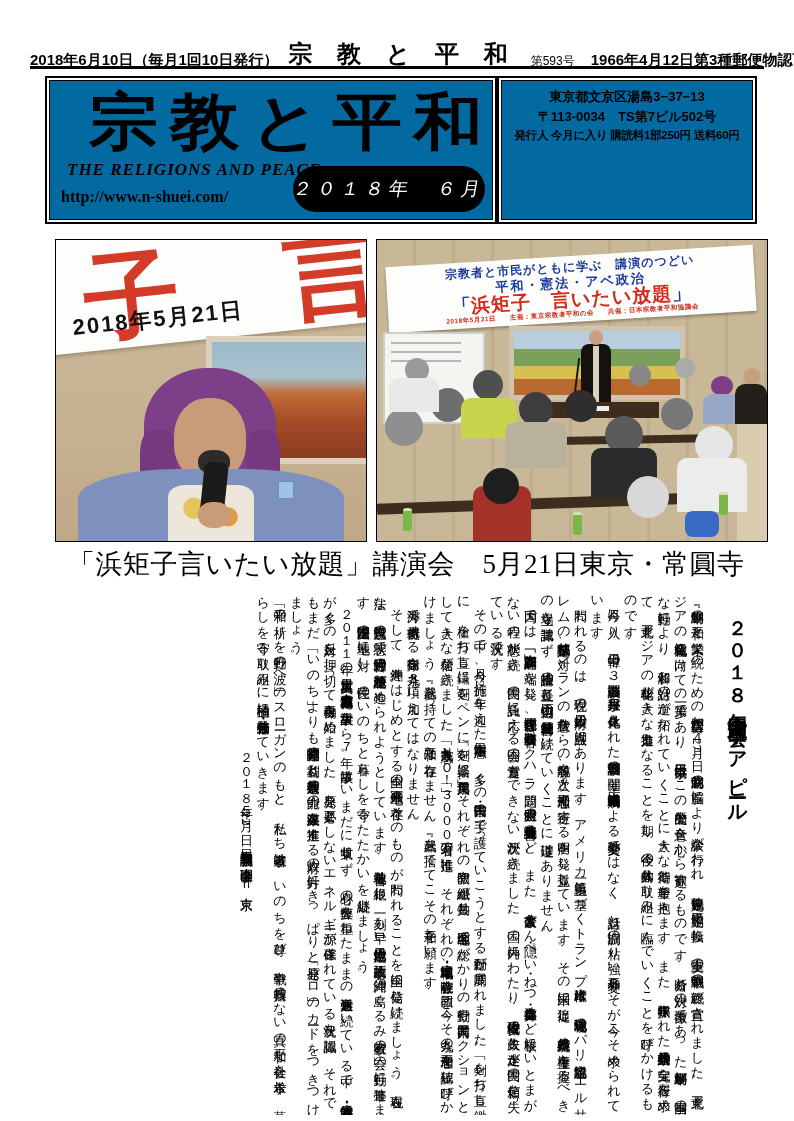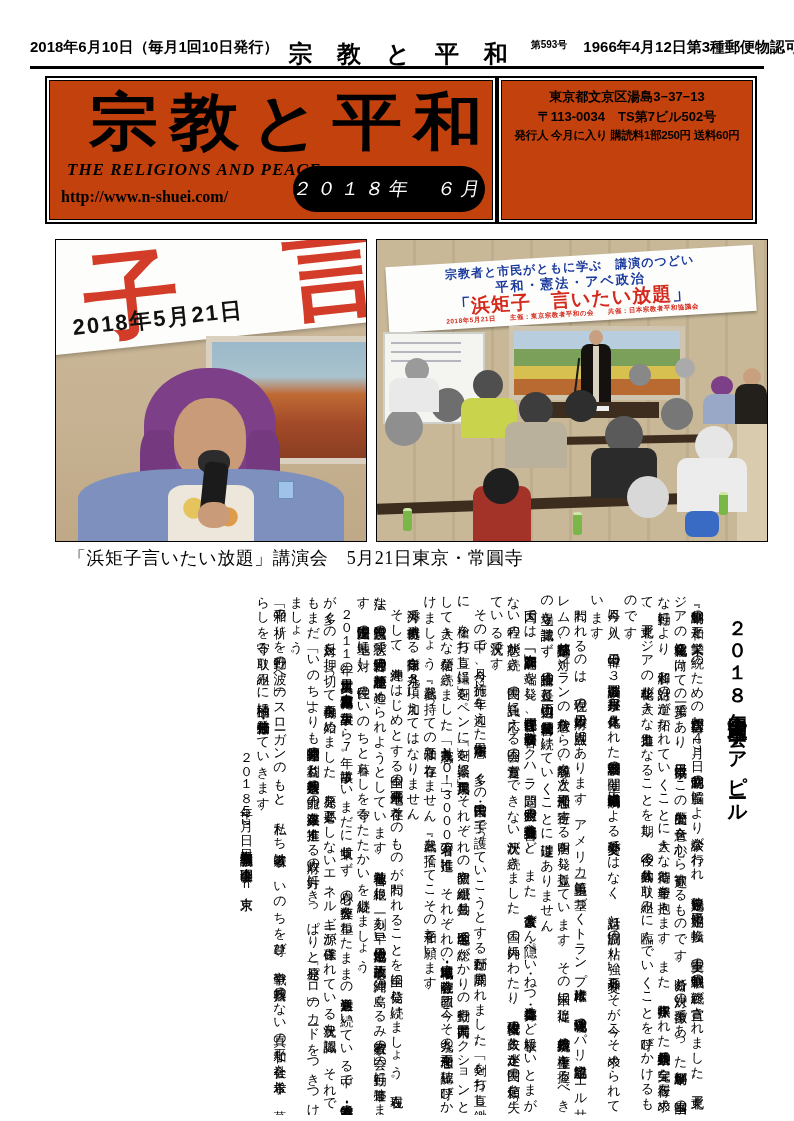--- a/index.html
+++ b/index.html
@@ -1,29 +1,29 @@
 <!DOCTYPE html>
 <html lang="ja"><head>
 <meta charset="utf-8">
 <style>
   html,body{margin:0;padding:0;}
   body{
     width:794px;height:1121px;position:relative;background:#ffffff;
     font-family:"Liberation Sans",sans-serif;color:#000;overflow:hidden;
   }
   
-  .top-header{position:absolute;top:38px;left:30px;width:734px;display:flex;align-items:flex-start;white-space:nowrap;}
+  .top-header{position:absolute;top:38px;left:30px;width:734px;display:flex;align-items:flex-end;white-space:nowrap;}
   .top-header .h-left{font-size:15px;font-weight:bold;}
   .top-header .h-title{font-size:24px;font-weight:bold;letter-spacing:9px;margin-left:10px;}
-  .top-header .h-issue{font-size:10px;font-weight:bold;margin-left:14px;}
+  .top-header .h-issue{font-size:12px;font-weight:normal;margin-left:14px;}
   .top-header .h-approval{font-size:15px;font-weight:bold;margin-left:16px;}
   .header-rule{position:absolute;top:66px;left:30px;width:734px;height:3px;background:#000;}
   
   .masthead{position:absolute;top:76px;left:45px;display:flex;}
-  .mast-box{border:2px solid #000;box-shadow:inset 0 0 0 2px #fff,inset 0 0 0 3px #000;background:#c2410c;position:relative;box-sizing:border-box;}
+  .mast-box{border:2px solid #000;box-shadow:inset 0 0 0 2px #fff,inset 0 0 0 3px #000;background:#0369a1;position:relative;box-sizing:border-box;}
   .mast-left{width:452px;height:148px;}
   .mast-right{width:260px;height:148px;text-align:center;padding-top:8px;}
   .calli{position:absolute;top:2px;left:42px;font-family:"Liberation Serif",serif;font-weight:900;font-size:62px;letter-spacing:10px;transform:scaleX(1.12);transform-origin:left top;white-space:nowrap;}
   .en-sub{position:absolute;top:82px;left:20px;font-family:"Liberation Serif",serif;font-style:italic;font-weight:bold;font-size:17px;letter-spacing:1px;}
   .mast-url{position:absolute;top:110px;left:14px;font-family:"Liberation Serif",serif;font-weight:bold;font-size:16px;}
   .issue-badge{position:absolute;right:10px;bottom:10px;width:192px;height:46px;background:#000;border-radius:23px;color:#fff;display:flex;align-items:center;justify-content:center;}
   .issue-badge span{font-family:"Liberation Serif",serif;font-size:19px;letter-spacing:5px;transform:skewX(-10deg);white-space:nowrap;}
   .pub-label{font-size:15px;font-weight:bold;letter-spacing:2px;}
   .pub-name{font-size:20px;font-weight:bold;letter-spacing:1px;margin-top:1px;}
   .pub-addr{font-size:13px;font-weight:bold;margin-top:2px;}
@@ -68,21 +68,21 @@
   .pr-speaker-stole{top:106px;left:216px;width:6px;height:56px;background:#d9d2c0;}
   .pr-micstand{top:118px;left:198px;width:2px;height:52px;background:#1a1a1a;transform:rotate(7deg);}
   .pr-table{background:#3c2d1f;}
   .pr-paper{top:166px;left:210px;width:22px;height:5px;background:#eee;}
   .head{border-radius:50%;}
   .shoulder{border-radius:10px 10px 0 0;}
   .bottle{width:9px;height:20px;background:#7ab648;border-radius:3px;border-top:3px solid #cfe6a8;}
   .pr-floor{top:180px;right:0;width:30px;height:121px;background:#d8cbae;}
   .pr-bag{bottom:4px;right:48px;width:34px;height:26px;background:#3a6bc4;border-radius:8px;}
   
-  .caption{position:absolute;top:546px;left:68px;width:700px;font-family:"Liberation Serif",serif;font-size:18px;font-weight:500;letter-spacing:0.5px;white-space:nowrap;}
+  .caption{position:absolute;top:546px;left:68px;width:700px;font-family:"Liberation Serif",serif;font-size:27px;font-weight:500;letter-spacing:0.5px;white-space:nowrap;}
   
   .article{position:absolute;top:587px;left:30px;width:734px;height:528px;
     writing-mode:vertical-rl;-webkit-writing-mode:vertical-rl;
     font-family:"Liberation Serif",serif;font-size:13px;line-height:1.285;letter-spacing:0.3px;overflow:hidden;}
   .article-title{font-size:19.5px;font-weight:600;letter-spacing:3px;margin:0 14px 0 20px;text-indent:1em;}
   .article p{margin:0;text-indent:1em;}
   .article .sig{text-indent:12em;letter-spacing:0.5px;}
 </style>
 </head>
 <body>

